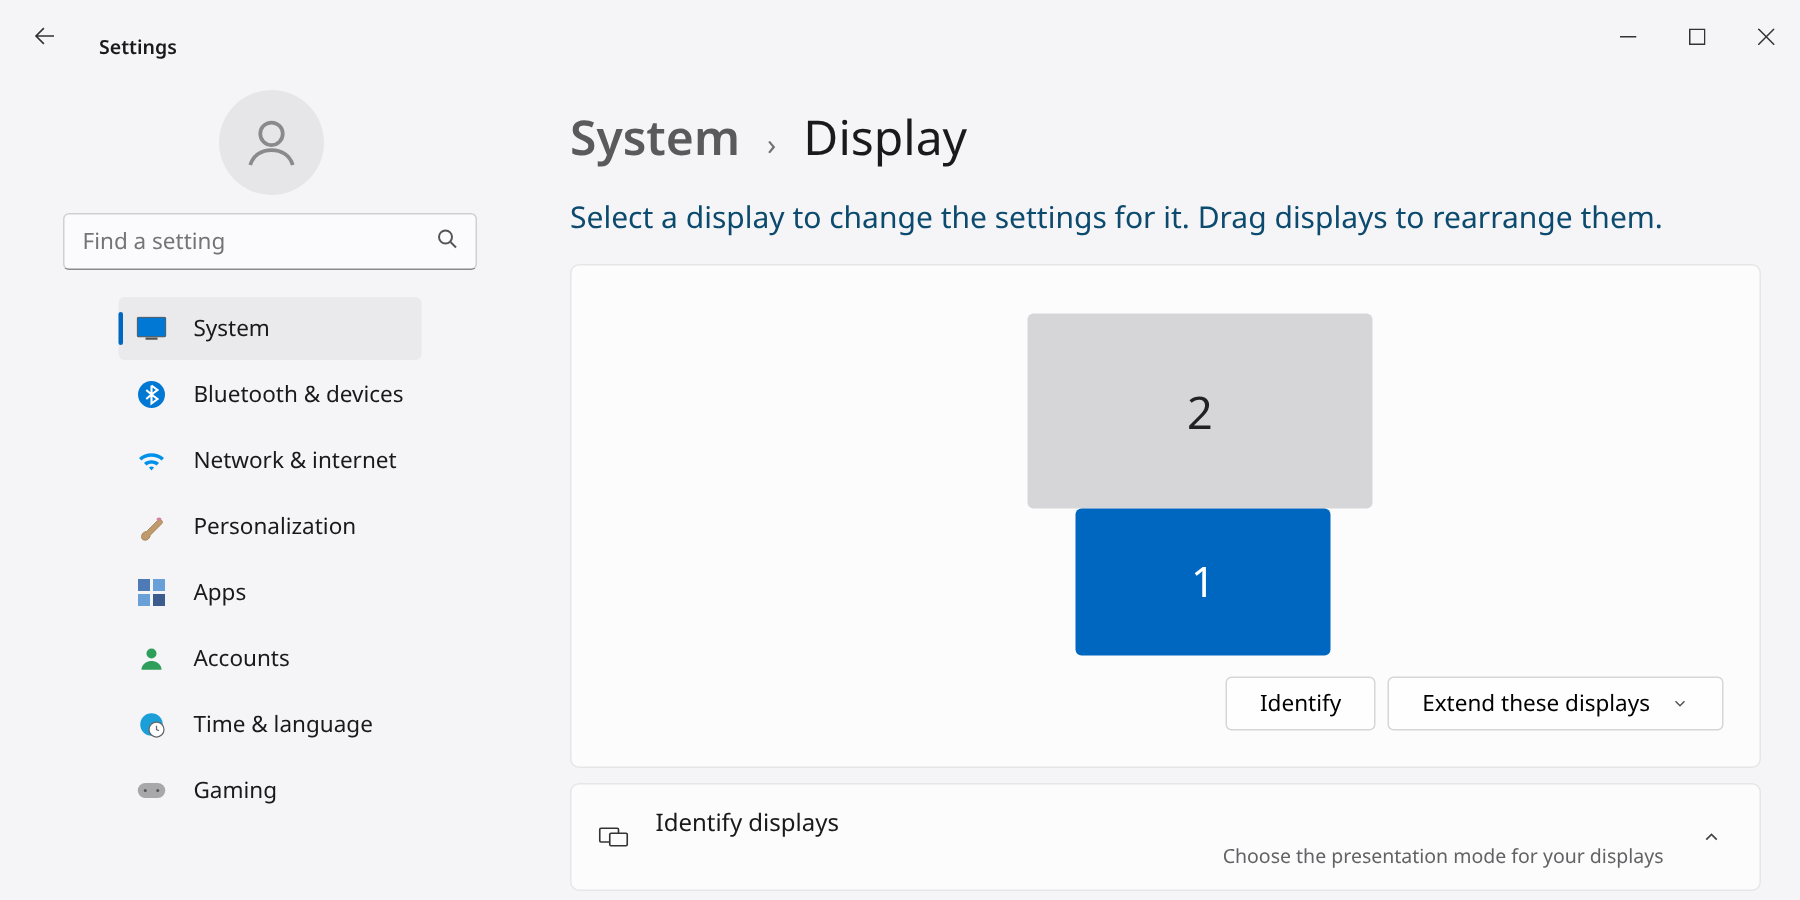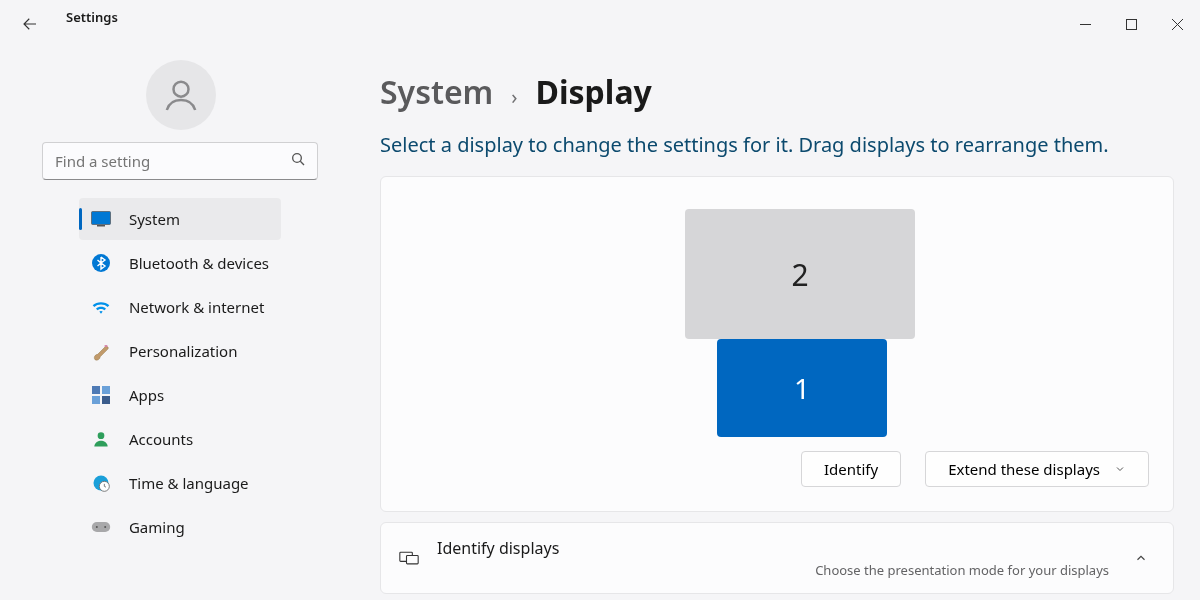--- a/index.html
+++ b/index.html
@@ -1,20 +1,20 @@
 <!DOCTYPE html>
 <html><head>
 <meta charset="utf-8">
 <style>
   * { box-sizing: border-box; margin: 0; padding: 0; font-family: "Segoe UI", -apple-system, system-ui, sans-serif; }
   html, body { width: 1200px; height: 600px; overflow: hidden; background: #f5f5f7; color: #1a1a1a; }
 
   
   .titlebar { height: 48px; display: flex; align-items: center; justify-content: space-between; padding-left: 14px; }
-  .titlebar-left { display: flex; align-items: flex-start; gap: 20px; }
+  .titlebar-left { display: flex; align-items: flex-end; gap: 20px; }
   .back-btn { width: 32px; height: 32px; display:flex; align-items:center; justify-content:center; border-radius:4px; }
   .app-title { font-size: 13px; font-weight: 600; }
   .win-controls { display:flex; }
   .win-btn { width: 46px; height: 32px; display:flex; align-items:center; justify-content:center; }
 
   
   .body { display:flex; height: calc(600px - 48px); }
   .sidebar { width: 360px; padding: 12px 14px 0 14px; display:flex; flex-direction:column; gap:12px;align-items:center; }
   .avatar { width: 70px; height:70px; border-radius:50%; background:#e6e6e8; display:flex; align-items:center; justify-content:center; margin-left:2px; }
 
@@ -26,30 +26,30 @@
   .nav-item { height:42px; border-radius:4px; display:flex; align-items:center; gap:18px; padding:0 12px; font-size:15px; position:relative; }
   .nav-item.active { background:#eaeaec; }
   .nav-item.active::before { content:""; position:absolute; left:0; top:10px; bottom:10px; width:3px; background:#0067c0; border-radius:2px; }
   .nav-icon { width:20px; height:20px; display:flex; align-items:center; justify-content:center; flex-shrink:0; }
 
   
   .main { flex:1; padding: 22px 26px 0 20px; overflow:hidden; }
   .breadcrumb { display:flex; align-items:baseline; gap:18px; margin-bottom:18px; }
   .breadcrumb .parent { font-size:32px; font-weight:600; color:#5a5a5c; }
   .breadcrumb .chev { font-size:20px; color:#707072; }
-  .breadcrumb .current { font-size:32px; font-weight:700; }
+  .breadcrumb .current { font-size:32px; font-weight:400; }
   .subtext { font-size:20px; color:#0c4a6e; margin-bottom:18px; }
 
   .card { background:#fcfcfd; border:1px solid #e6e6e8; border-radius:6px; }
   .arrange-card { padding:24px; position:relative; }
   .arrange-canvas { position:relative; height:240px; }
   .mon { position:absolute; display:flex; align-items:center; justify-content:center; font-size:30px; border-radius:4px; }
   .mon2 { left:280px; top:8px; width:230px; height:130px; background:#d6d6d8; color:#222; }
   .mon1 { left:312px; top:138px; width:170px; height:98px; background:#0067c0; color:#fff; font-size:28px; }
-  .arrange-footer { display:flex; justify-content:flex-end; gap:24px; margin-top:10px; }
+  .arrange-footer { display:flex; justify-content:flex-end; gap:8px; margin-top:10px; }
   .btn { height:36px; padding:0 22px; border:1px solid #d6d6d8; border-radius:4px; background:#fefefe; font-size:15px; display:flex; align-items:center; gap:14px; }
 
   .section-row { margin-top:10px; padding:14px 18px; display:flex; align-items:center; gap:18px; }
   .section-text { flex:1; }
   .row-title { font-size:16px; }
   .row-sub { font-size:13px; color:#636365; margin-top:2px;text-align:right; }
   .chevup { width:28px; height:28px; display:flex; align-items:center; justify-content:center; }
 </style>
 </head>
 <body>

